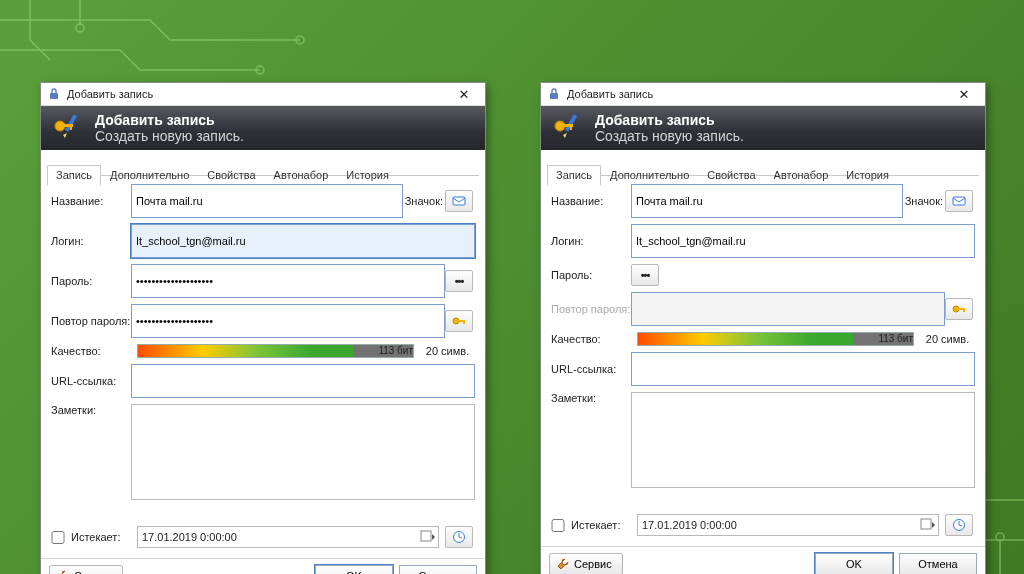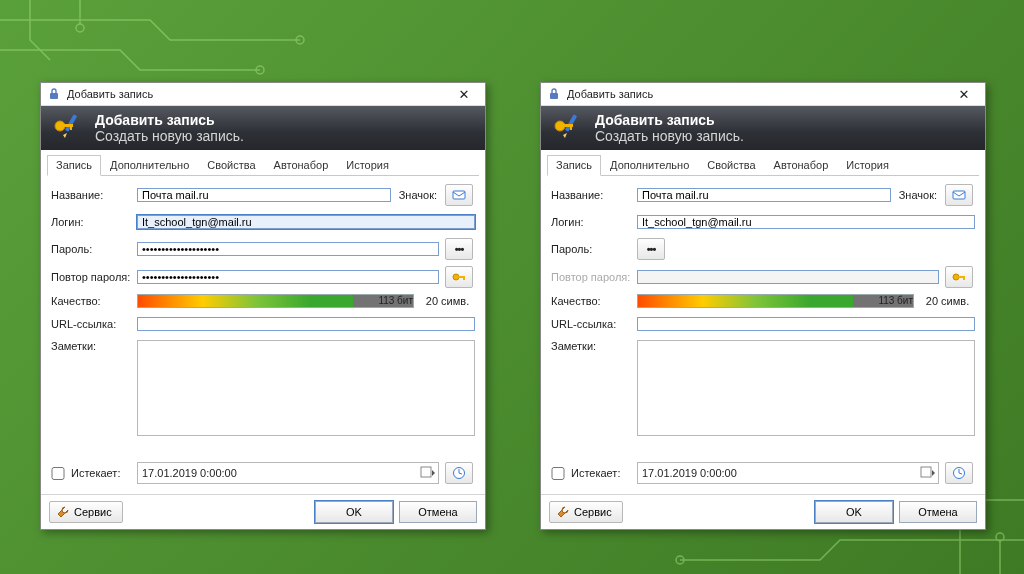--- a/index.html
+++ b/index.html
@@ -80,45 +80,44 @@
     border-bottom: 1px solid #c8c8c8;
     margin: 4px 6px 0 6px;
     font-size: 11px;
   }
   .tab {
     padding: 3px 8px 4px 8px;
     border: 1px solid transparent;
     border-bottom: none;
     cursor: pointer;
     position: relative;
-    top: 1px;
+    top: 11px;
     color: #333;
   }
   .tab.active {
     border-color: #c8c8c8;
     background: #fff;
     border-bottom: 1px solid #fff;
   }
 
   .form {
     padding: 8px 10px 4px 10px;
   }
   .row {
     display: grid;
     grid-template-columns: 80px 1fr 42px 30px;
     align-items: center;
-    column-gap: 6px;
     margin-bottom: 6px;
     min-height: 20px;
   }
   .row.tworight { grid-template-columns: 80px 1fr 42px 30px; }
   .lbl { font-size: 11px; color: #222; }
   .lbl.dim { color: #aaa; }
   .inp {
-    height: 14px;
+    height: 34px;
     border: 1px solid #7a9ecf;
     padding: 0 4px;
     font-size: 11px;
     font-family: inherit;
     box-sizing: border-box;
     width: 100%;
   }
   .inp.sel { background: #e8f0fb; outline: 1px solid #4a80c8; }
   .smallbtn {
     width: 26px; height: 20px;

